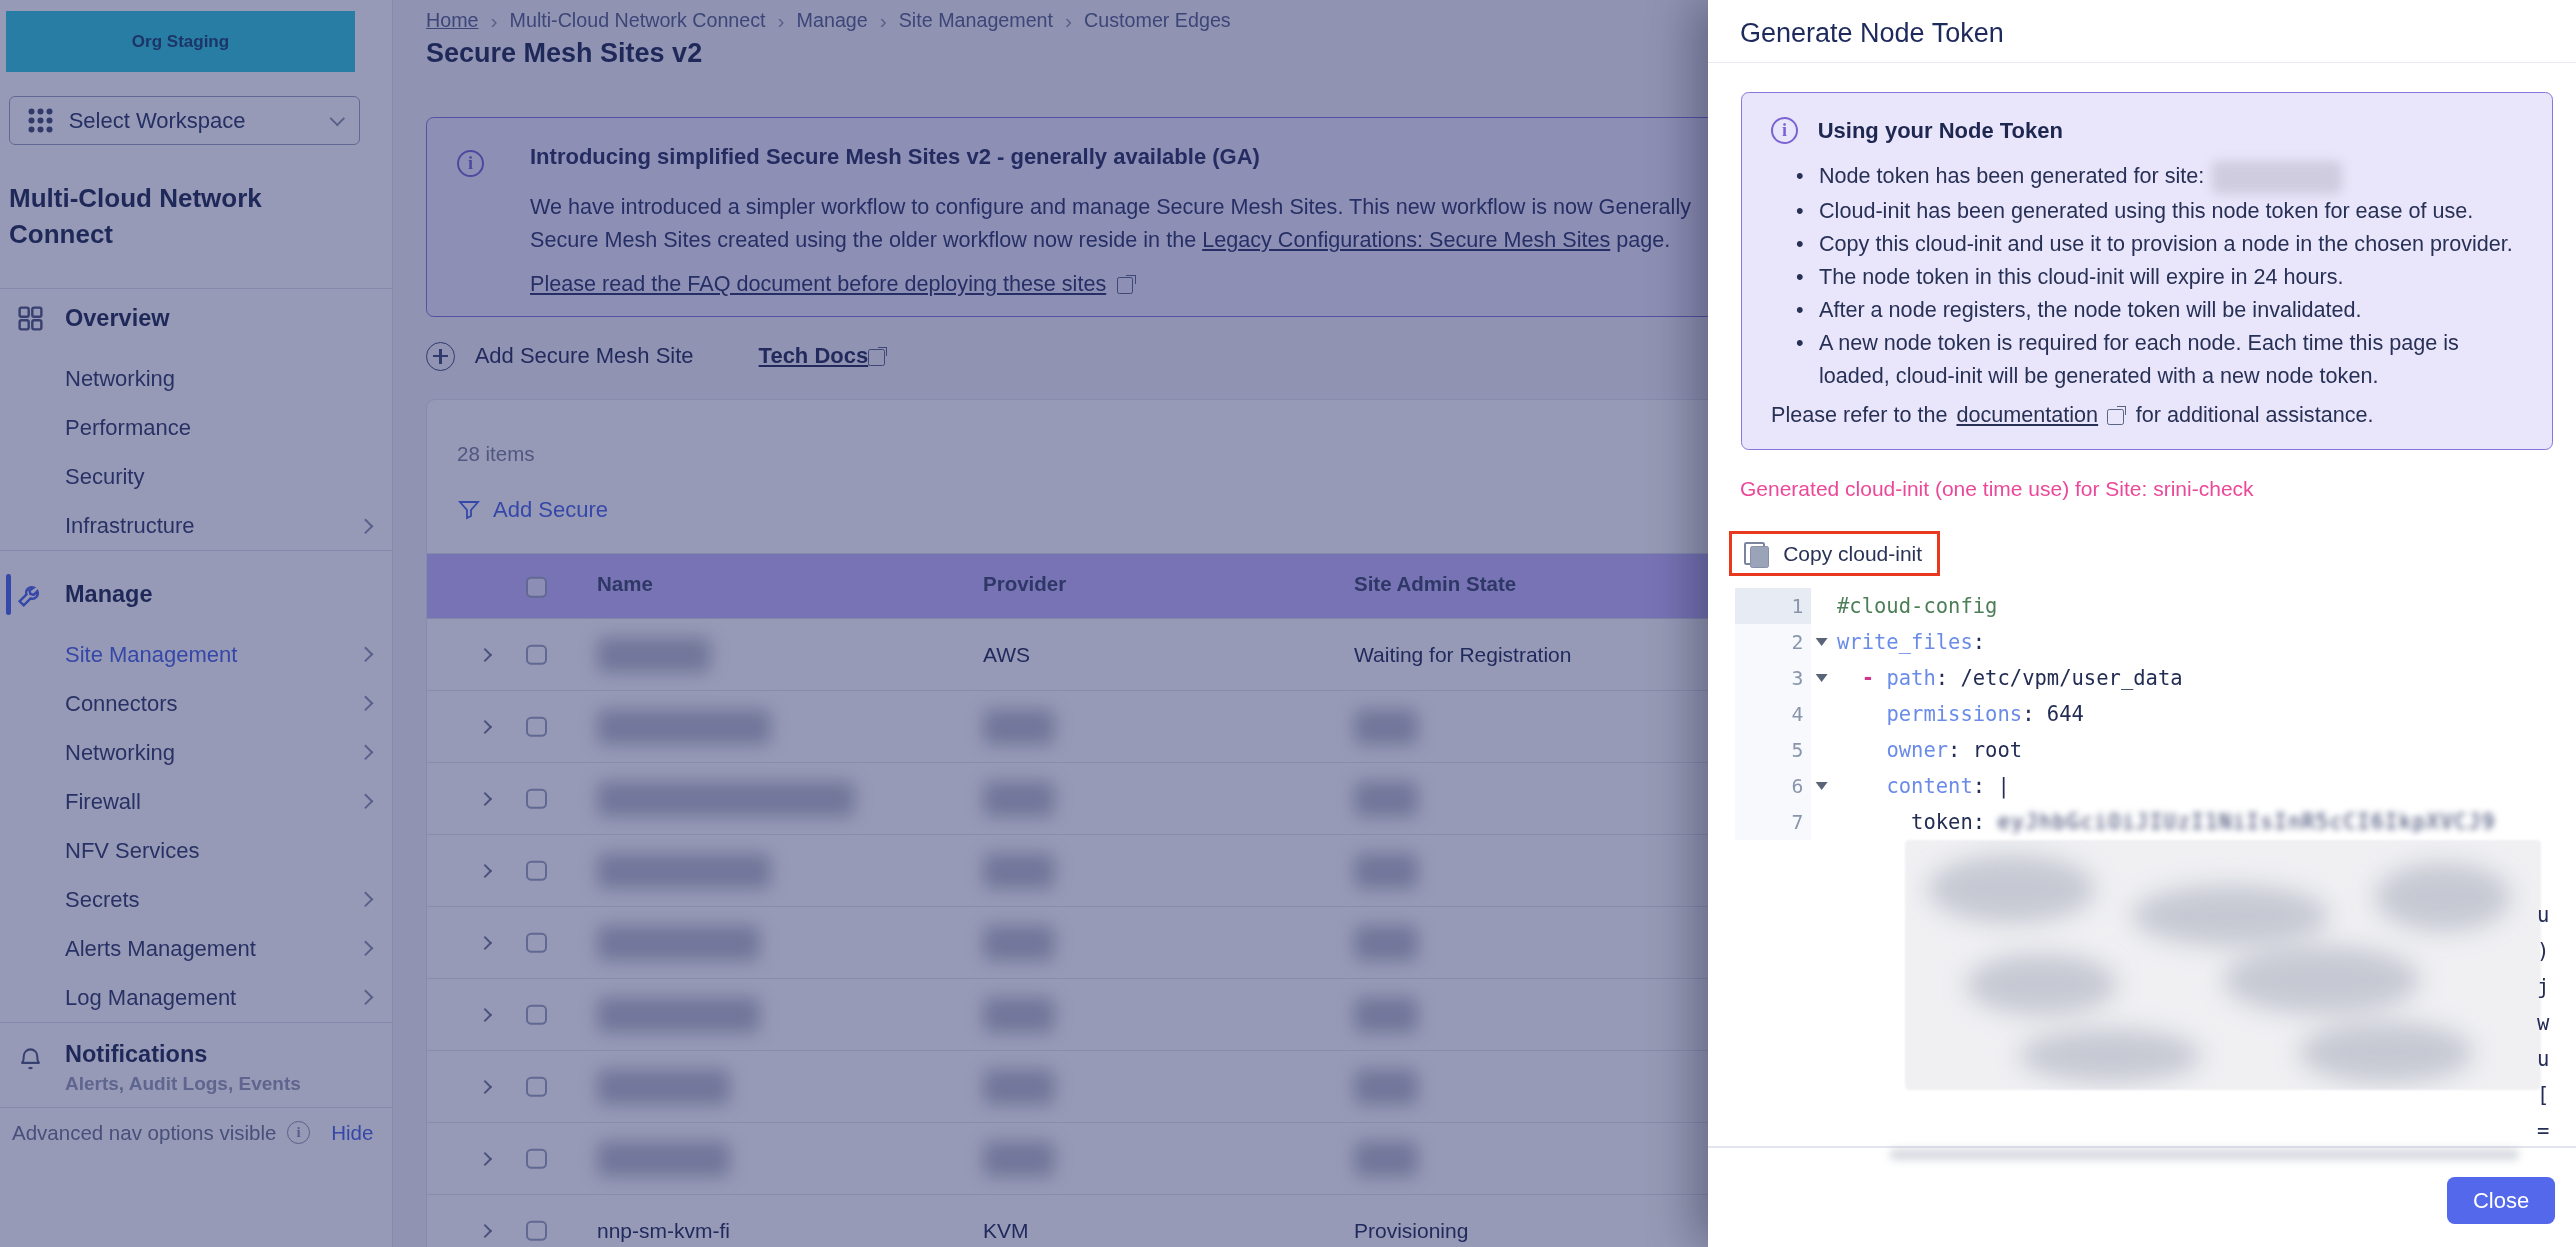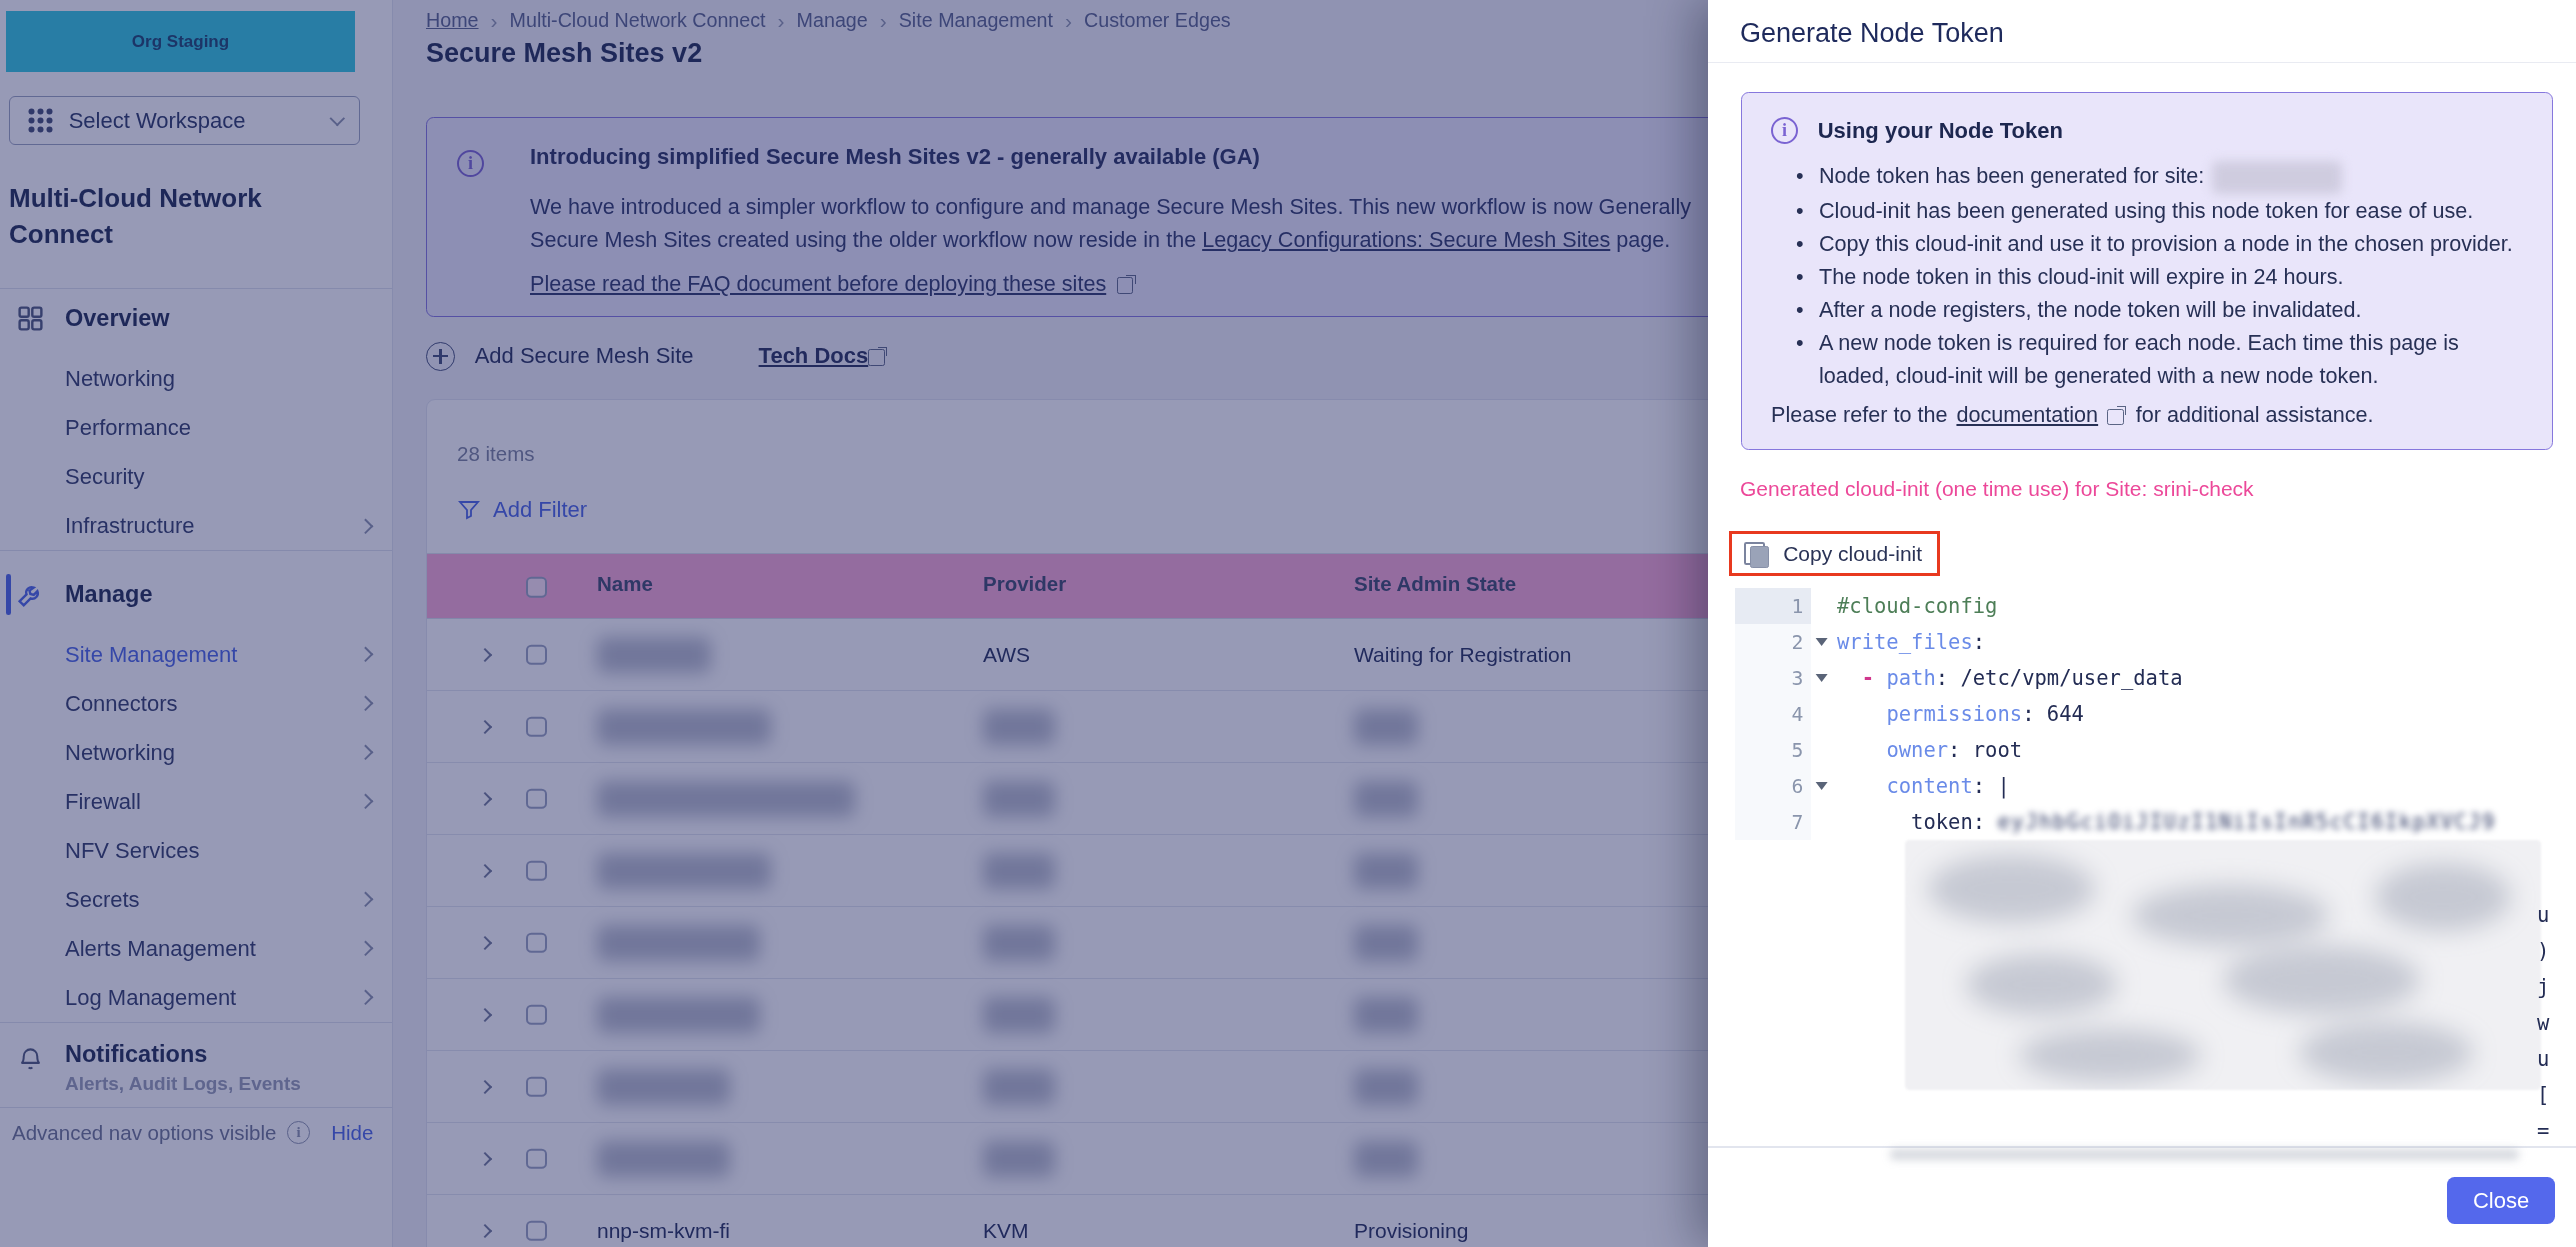--- a/index.html
+++ b/index.html
@@ -60,21 +60,21 @@
   .toolbar{margin-top:18px;height:42px;display:flex;align-items:center;gap:65px;font-size:22px;color:#222d58;}
   .tb-add{display:flex;align-items:center;gap:19.7px;font-weight:500;}
   .plus-circ{width:29px;height:29px;border:1.9px solid #3e4a74;border-radius:50%;position:relative;}
   .plus-circ::before,.plus-circ::after{content:"";position:absolute;background:#3e4a74;}
   .plus-circ::before{left:6px;right:6px;top:50%;height:2.3px;margin-top:-1.1px;}
   .plus-circ::after{top:6px;bottom:6px;left:50%;width:2.3px;margin-left:-1.1px;}
   .tb-docs{display:flex;align-items:center;font-weight:600;text-decoration:underline;}
   .card{margin-top:22px;width:1318px;height:939px;background:#fff;border:1.5px solid #e0e3ee;border-radius:9px;position:relative;overflow:hidden;}
   .items-count{margin:42px 0 0 30px;font-size:20.5px;color:var(--gray);}
   .add-filter{margin:27px 0 0 30px;display:flex;align-items:center;gap:12px;font-size:22px;color:var(--accent);height:33px;}
-  .thead{margin-top:27px;height:66px;background:#f9a8d4;border-top:1.5px solid #dde1eb;border-bottom:1.5px solid #d7dce8;position:relative;}
+  .thead{margin-top:27px;height:66px;background:#c4b5fd;border-top:1.5px solid #dde1eb;border-bottom:1.5px solid #d7dce8;position:relative;}
   .th{position:absolute;top:18px;font-size:20.5px;font-weight:600;color:#3a4668;}
   .trow{height:72px;border-bottom:1.5px solid #e1e4ee;position:relative;font-size:21px;color:#202c58;}
   .cell{position:absolute;top:50%;transform:translateY(-50%);}
   .cb{width:20.5px;height:20.5px;border:2.3px solid #98a1be;border-radius:5.3px;background:rgba(255,255,255,.7);}
   .rowchev{width:9.8px;height:9.8px;border-right:2.3px solid #6f7896;border-bottom:2.3px solid #6f7896;transform:translateY(-50%) rotate(-45deg);}
   .redact{background:rgba(47,58,102,.34);filter:blur(8.3px);border-radius:7.6px;height:36px;}
 
   
   .overlay{position:absolute;inset:0;background:rgba(33,40,99,0.47);z-index:5;}
 
@@ -293,21 +293,21 @@
         <span class="ext-ico"></span>
       </div>
     </div>
 
     <section class="card">
       <div class="items-count">28 items</div>
       <div class="add-filter">
         <svg width="24" height="24" viewBox="0 0 24 24" fill="none" stroke="#4763e4" stroke-width="1.8">
           <path d="M3 4h18l-7 8v6l-4 2v-8L3 4z"></path>
         </svg>
-        <span>Add Filter</span>
+        <span>Add Secure</span>
       </div>
       <div class="thead">
         <span class="cell cb" style="left:99px;top:33px;"></span>
         <span class="th" style="left:170px;">Name</span>
         <span class="th" style="left:556px;">Provider</span>
         <span class="th" style="left:927px;">Site Admin State</span>
       </div>
       <div id="tbody">
           <div class="trow">
             <span class="cell rowchev" style="left: 53px;"></span>

